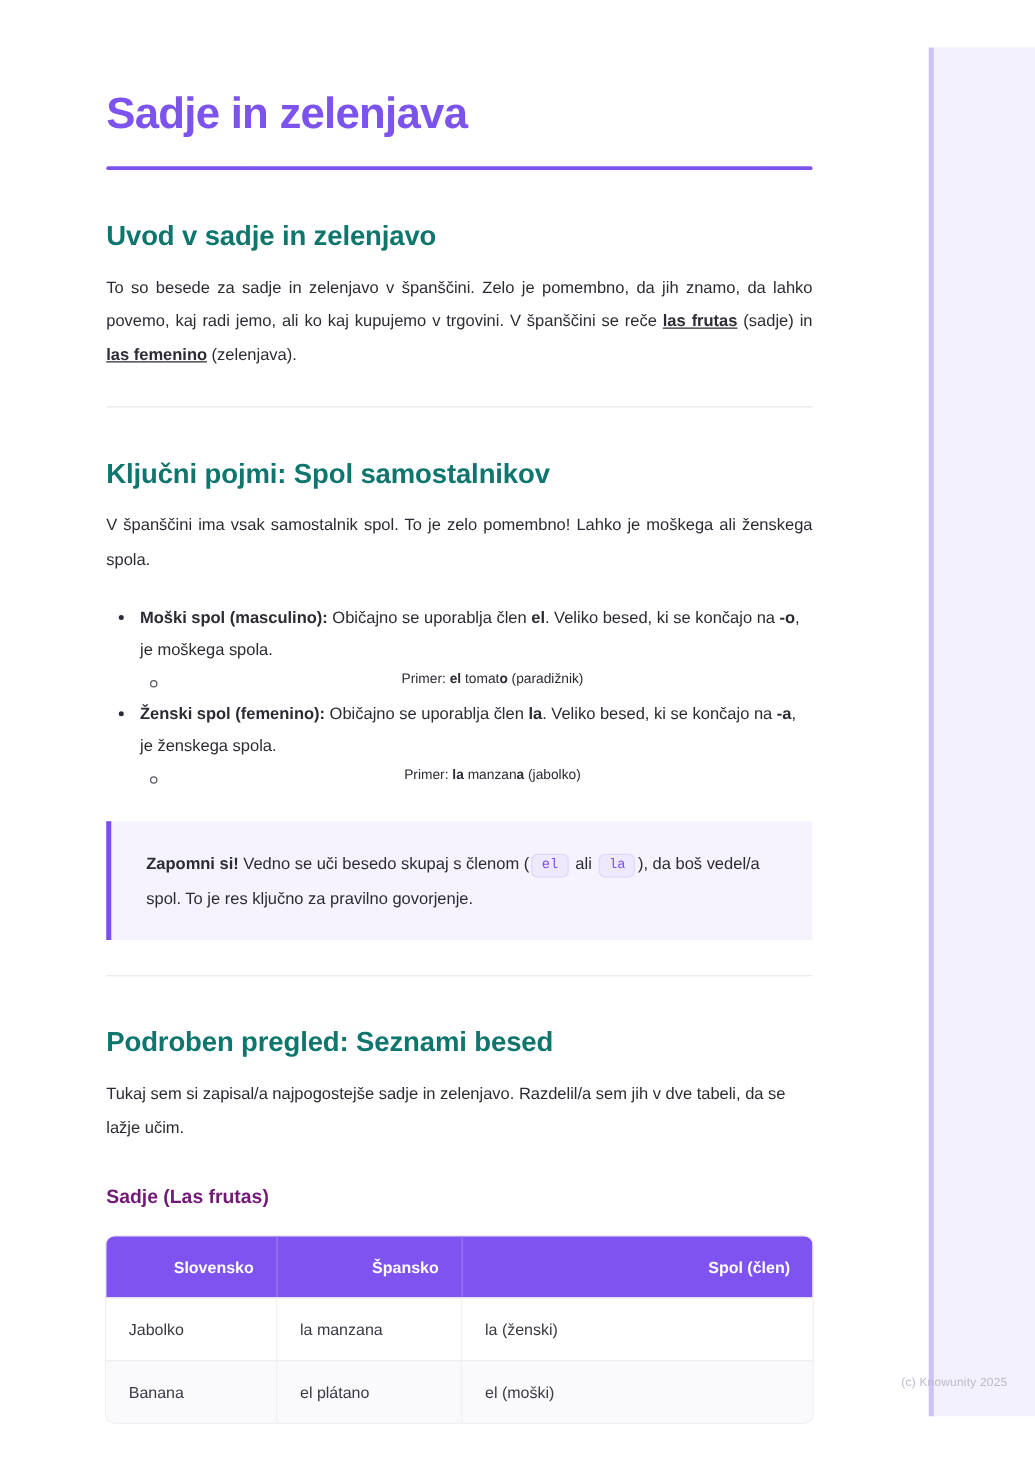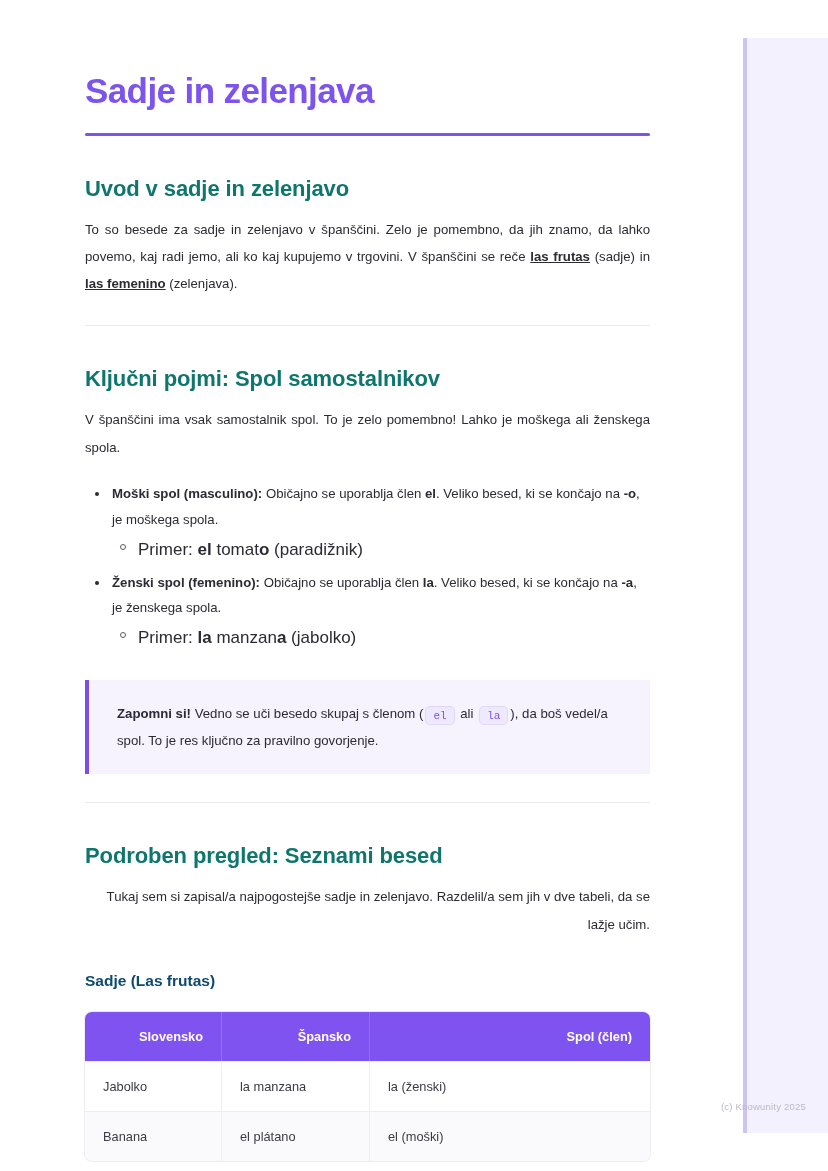--- a/index.html
+++ b/index.html
@@ -71,32 +71,32 @@
   h2.section-heading {
     font-size: 22px;
     font-weight: bold;
     color: #0f766e;
     margin: 40px 0 0 0;
     letter-spacing: -0.1px;
   }
   h3.sub-heading {
     font-size: 15.5px;
     font-weight: bold;
-    color: #0c4a6e;
+    color: #701a75;
     margin: 34px 0 0 0;
   }
 
   p.body-text {
     font-size: 13.2px;
     line-height: 2.07;
     color: #2b2b33;
     margin: 14px 0 0 0;
     text-align: justify;
   }
-  p.body-text.left { text-align: right; }
+  p.body-text.left { text-align: left; }
   p.body-text b { font-weight: bold; text-decoration: underline; }
 
   hr.divider {
     border: 0;
     border-top: 1px solid #e9e9ee;
     margin: 28px 0 0 0;
   }
 
   ul.bullets {
     list-style: none;
@@ -120,22 +120,23 @@
     background: #2b2b33;
   }
   ul.sub-bullets {
     list-style: none;
     margin: 0;
     padding: 0;
   }
   ul.sub-bullets > li.sub-bullet-item {
     position: relative;
     padding-left: 26px;
-    font-size: 17px;
+    font-size: 11px;
     line-height: 1.95;
+    text-align: center;
   }
   ul.sub-bullets > li.sub-bullet-item::before {
     content: "";
     position: absolute;
     left: 8px;
     top: 11px;
     width: 4px; height: 4px;
     border-radius: 50%;
     border: 1px solid #5a5a66;
   }

